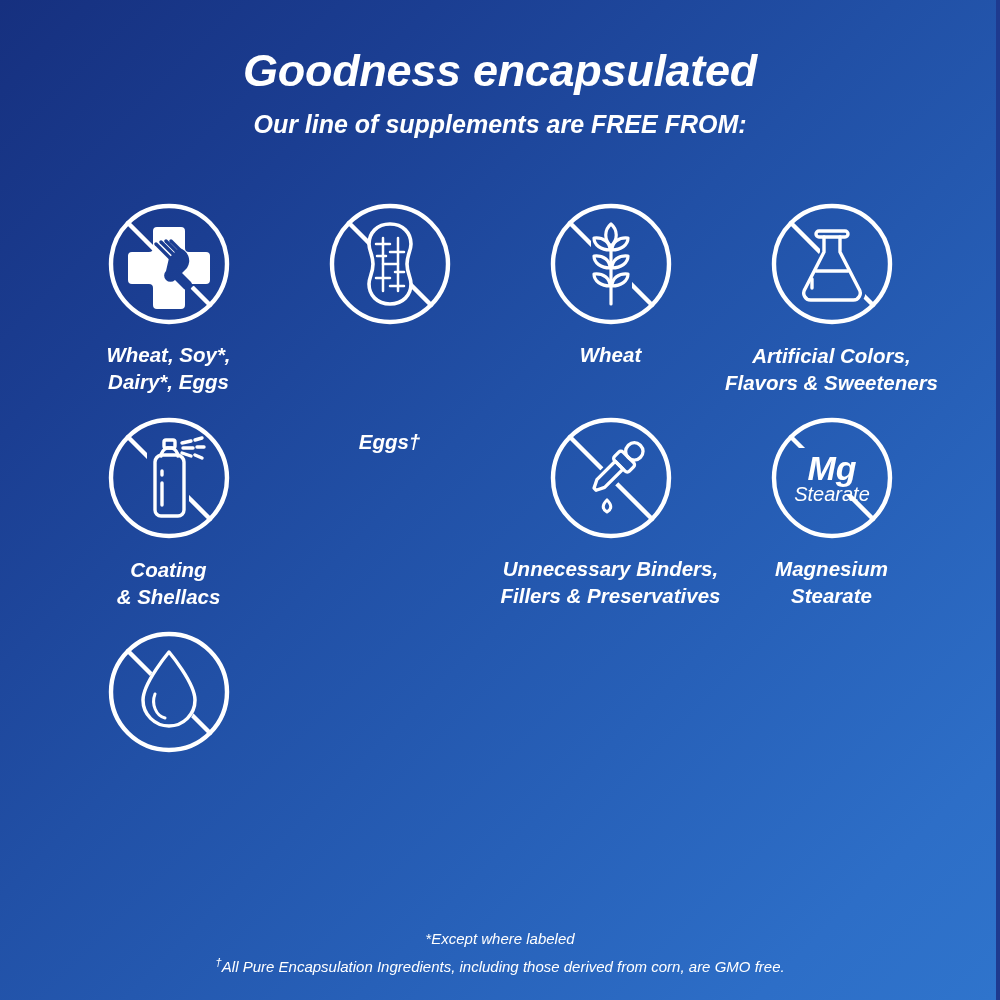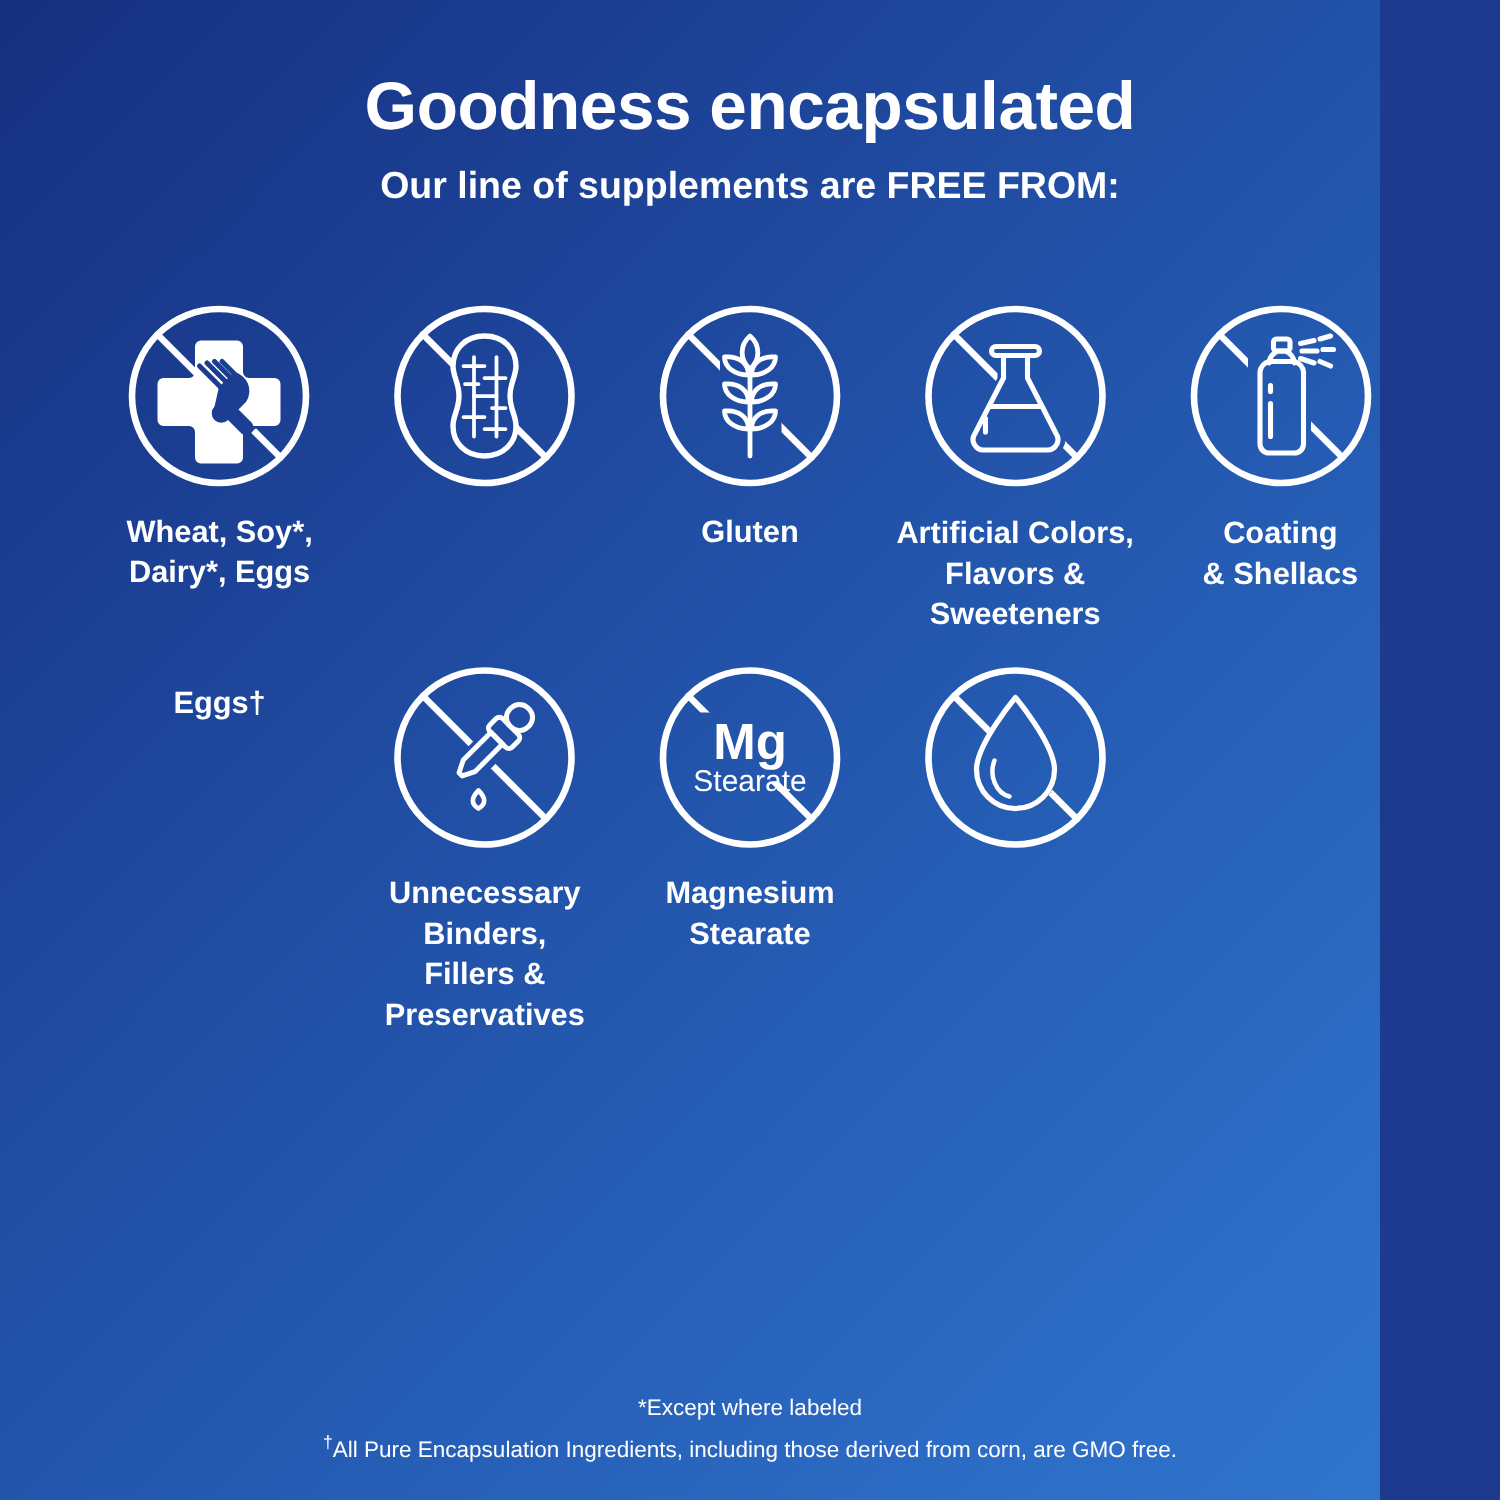--- a/index.html
+++ b/index.html
@@ -9,32 +9,33 @@
   }
   body {
     width: 1000px;
     height: 1000px;
     overflow: hidden;
     font-family: "Liberation Sans", sans-serif;
     background: #1e3a8f;
   }
   #poster {
     position: relative;
-    width: 920px;
+    width: 996px;
     height: 1000px;
     box-sizing: border-box;
     background-image: linear-gradient(135deg,
         #16307f 0%,
         #1b3e92 22%,
         #2150a6 45%,
         #2760b8 68%,
         #2d6ec7 88%,
         #2f74cc 100%);
     color: #ffffff;
     overflow: hidden;
+    font-style: italic;
   }
 
   
   .header {
     position: absolute;
     top: 46px;
     left: 0;
     width: 1000px;
     text-align: center;
   }
@@ -54,21 +55,21 @@
     color: #ffffff;
   }
 
   
   .grid {
     position: absolute;
     top: 200px;
     left: 58px;
     width: 884px;
     display: grid;
-    grid-template-columns: repeat(5, 1fr);
+    grid-template-columns: repeat(4, 1fr);
     grid-auto-rows: auto;
     row-gap: 18px;
     column-gap: 0px;
   }
   .cell {
     display: flex;
     flex-direction: column;
     align-items: center;
     justify-content: flex-start;
   }
@@ -211,21 +212,21 @@
 
             <path d="M63 50 c-9 0 -16 -5 -16 -12 c9 -1 16 4 16 12 z"></path>
             <path d="M65 50 c9 0 16 -5 16 -12 c-9 -1 -16 4 -16 12 z"></path>
             <path d="M63 68 c-9 0 -16 -5 -16 -12 c9 -1 16 4 16 12 z"></path>
             <path d="M65 68 c9 0 16 -5 16 -12 c-9 -1 -16 4 -16 12 z"></path>
             <path d="M63 86 c-9 0 -16 -5 -16 -12 c9 -1 16 4 16 12 z"></path>
             <path d="M65 86 c9 0 16 -5 16 -12 c-9 -1 -16 4 -16 12 z"></path>
           </g>
         </svg>
       </span>
-      <div class="caption">Gluten</div>
+      <div class="caption">Wheat</div>
     </div>
 
     <div class="cell row2">
       <span class="icon-wrap">
         <svg viewBox="0 0 128 128" xmlns="http://www.w3.org/2000/svg">
           <defs>
             <mask id="m4">
               <rect x="0" y="0" width="128" height="128" fill="#fff"></rect>
               <path d="M52 30 h24 v22 l20 38 a8 8 0 0 1 -7 12 h-50 a8 8 0 0 1 -7 -12 l20 -38 z" fill="#000"></path>
             </mask>

